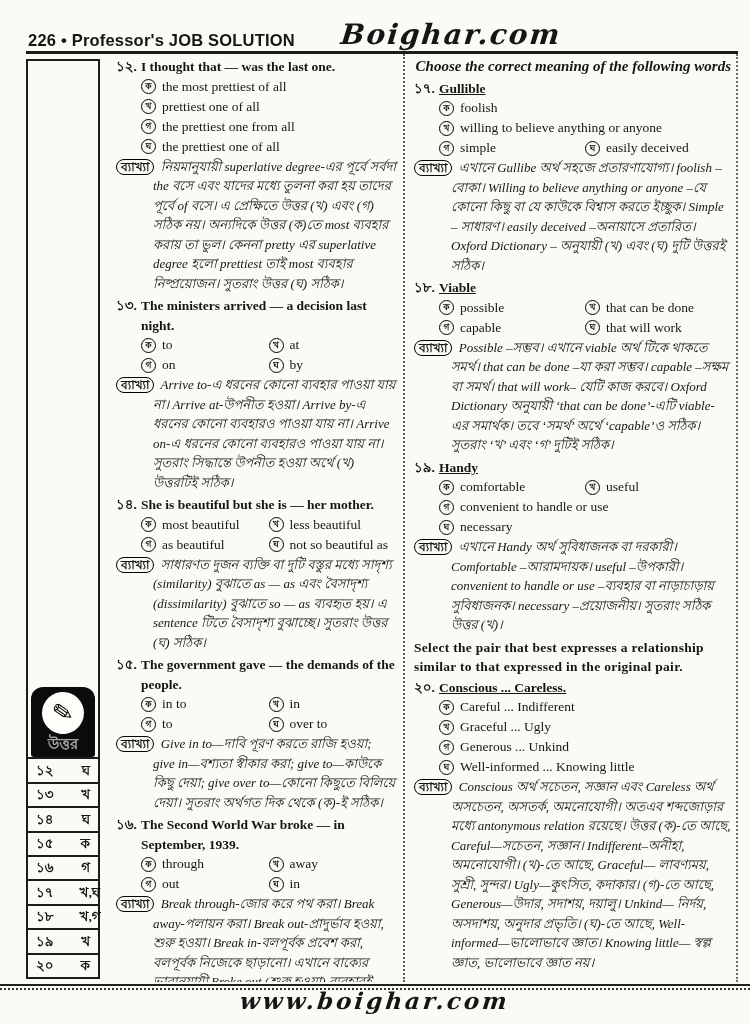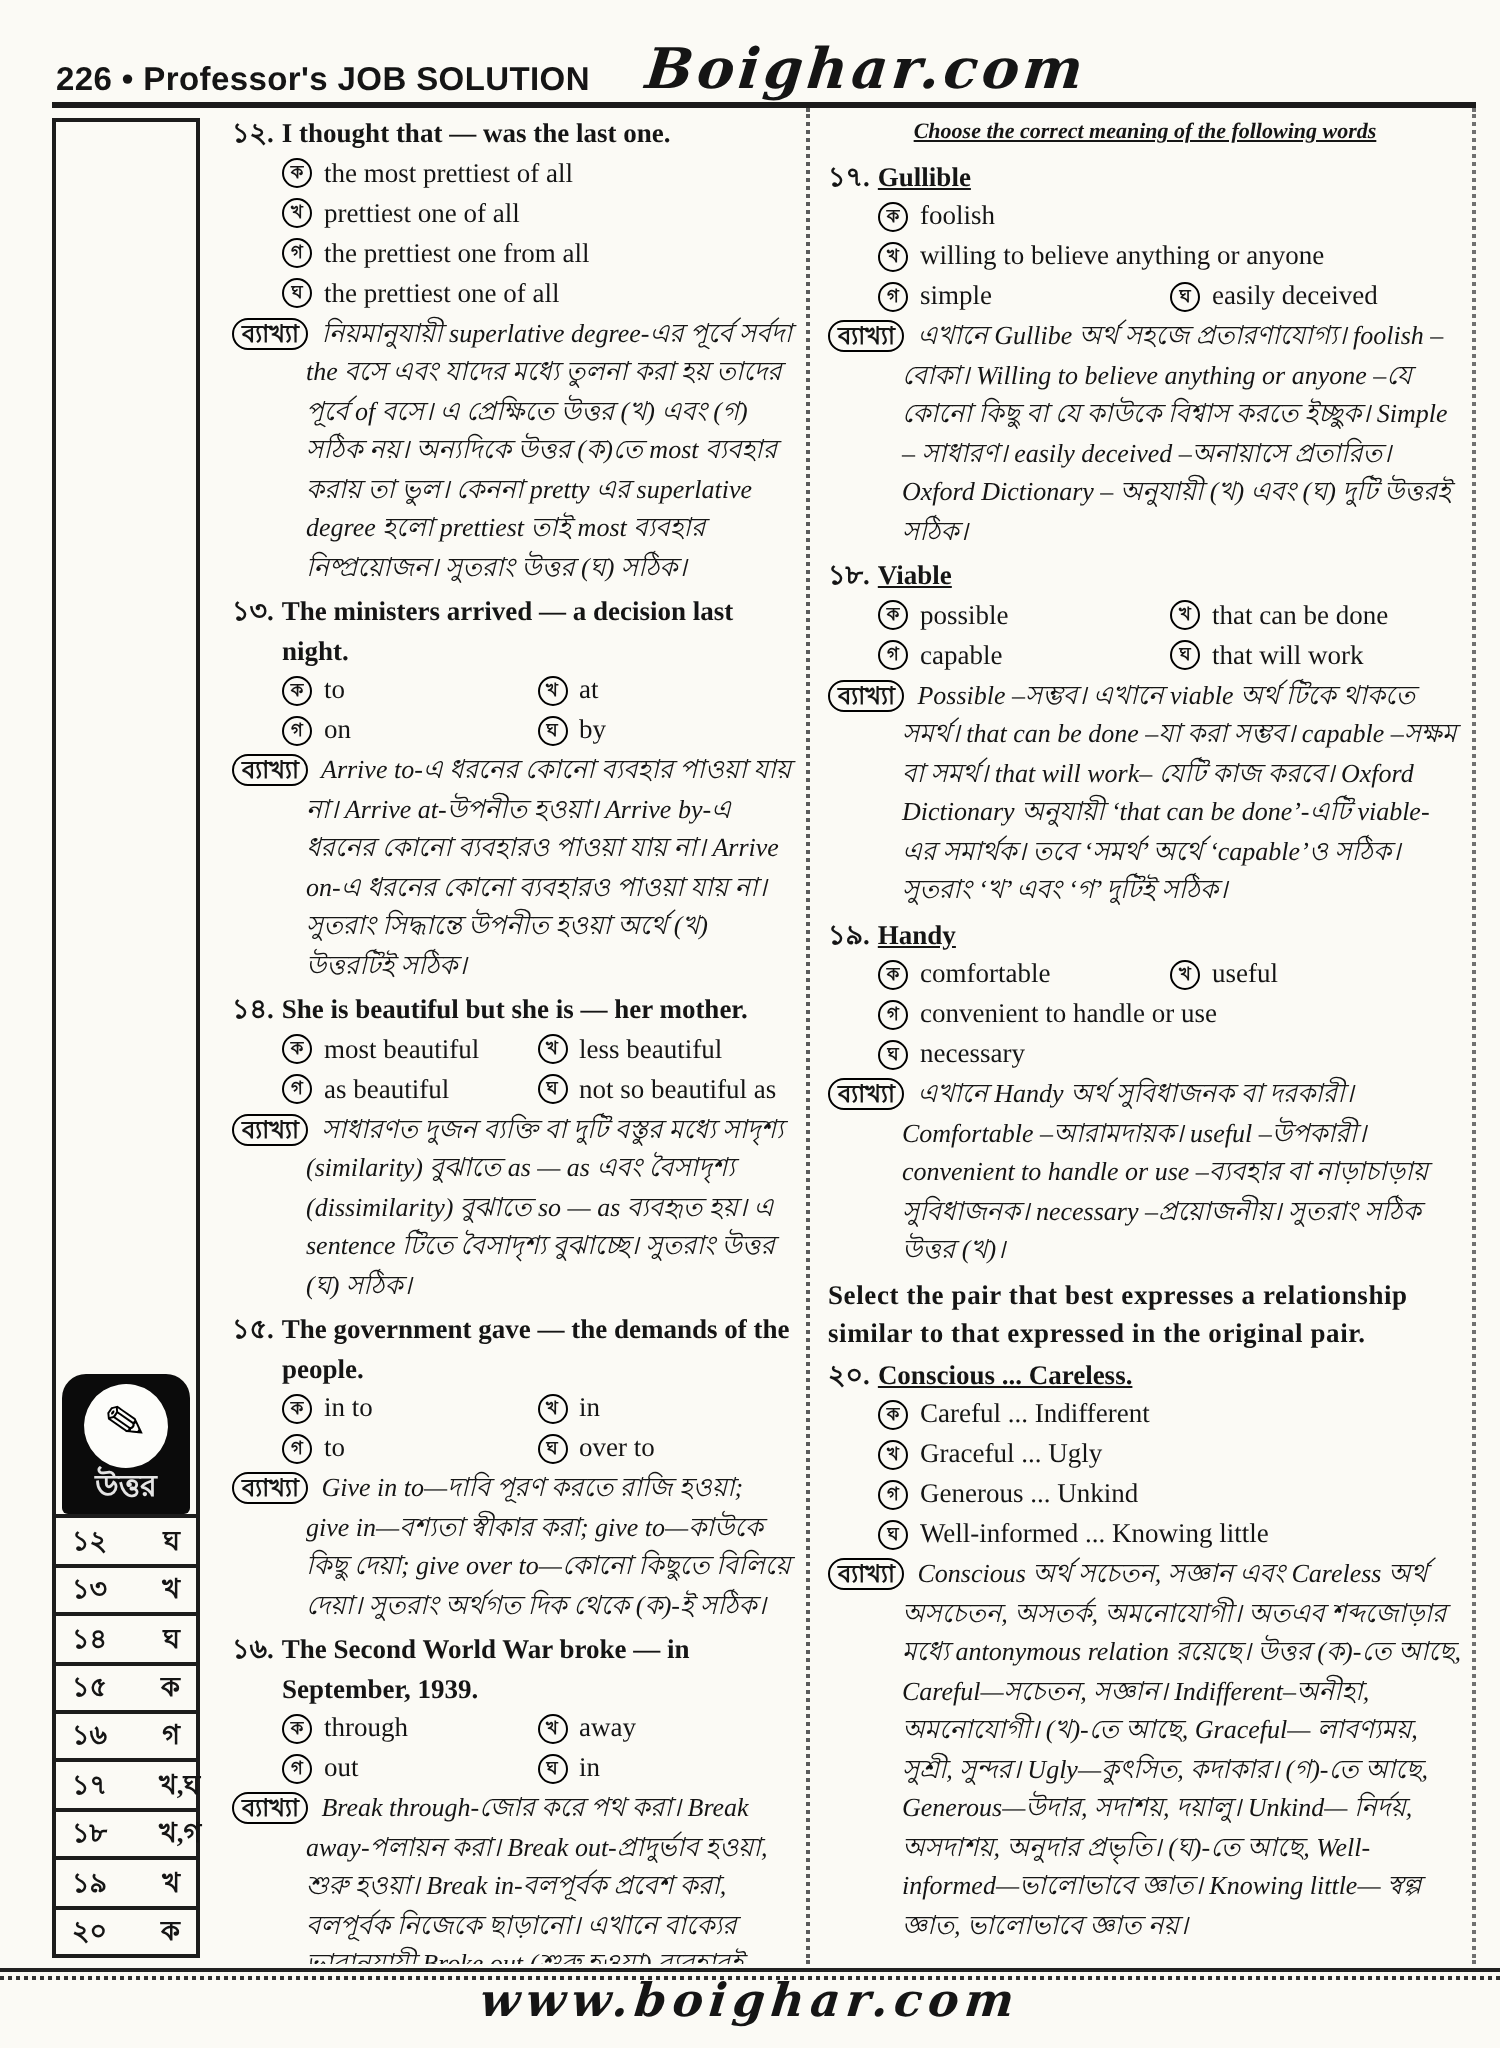--- a/index.html
+++ b/index.html
@@ -4,38 +4,38 @@
 <style>
   * { box-sizing: border-box; }
   body { margin: 0; background: #d8d8d4; }
   .page {
     width: 750px; height: 1024px; margin: 0 auto; position: relative;
     background: #fbfaf5; color: #151515; overflow: hidden;
     font-family: "Liberation Serif", serif; font-size: 13.5px; line-height: 19.5px;
     padding: 8px 12px 0 26px;
   }
   
-  .header { display: flex; align-items: flex-end; gap: 28px;
+  .header { display: flex; align-items: flex-end; gap: 46px;
     border-bottom: 3px solid #1b1b1b; padding: 4px 0 1px 2px; height: 46px; }
   .page-info { font-family: "Liberation Sans", sans-serif; font-weight: bold;
     font-size: 16.5px; white-space: nowrap; letter-spacing: 0.2px; }
   .logo { font-family: "DejaVu Serif", serif; font-style: italic; font-weight: bold;
     font-size: 28px; line-height: 30px; letter-spacing: 2px; transform: skewX(-6deg); }
   
   .content { display: flex; height: 928px; overflow: hidden; }
   
   .sidebar { width: 74px; flex: none; border: 2px solid #1c1c1c;
     margin: 5px 0 3px 0; display: flex; flex-direction: column; background: #fbfaf5; }
   .sidebar-spacer { flex: 1; }
   .ans-badge { margin: 0 3px 0 3px; background: #0b0b0b;
     border-radius: 12px 12px 3px 3px; padding: 5px 2px 2px; text-align: center; }
   .pen-circle { width: 42px; height: 42px; background: #fdfdfa; border-radius: 50%;
     margin: 0 auto; display: flex; align-items: center; justify-content: center;
     font-size: 25px; color: #000; transform: rotate(-10deg); }
-  .ans-title { color: #e5e5e5; font-weight: bold; font-size: 15px; line-height: 21px; }
+  .ans-title { color: #a3a3a3; font-weight: bold; font-size: 15px; line-height: 21px; }
   .ans-row { border-top: 2px solid #1c1c1c; height: 24.4px; display: flex;
     align-items: center; justify-content: space-between; padding: 0 8px;
     font-size: 13.5px; font-weight: bold; gap: 26px; }
   
   .left-col { width: 300px; flex: none; padding: 3px 7px 0 11px; margin-left: 5px;
     border-right: 2px dotted #5a5a5a; overflow: hidden; }
   .right-col { flex: 1; padding: 3px 5px 0 9px; border-right: 2px dotted #707070;
     overflow: hidden; }
   
   .question { margin-bottom: 3px; }
@@ -46,22 +46,22 @@
   .option { display: flex; align-items: center; gap: 6px; min-height: 20px; }
   .option.full { width: 100%; }
   .option.half { width: 50%; }
   .circle { width: 15px; height: 15px; border: 1.3px solid #000; border-radius: 50%;
     display: flex; align-items: center; justify-content: center; flex: none;
     font-size: 9px; font-weight: bold; line-height: 1; }
   .expl { padding-left: 37px; text-indent: -37px; font-style: italic; font-size: 13px; }
   .expl-badge { font-style: normal; border: 1.6px solid #000; border-radius: 10px;
     padding: 0 4px; font-weight: bold; font-size: 12px; line-height: 14px;
     display: inline-block; text-indent: 0; margin-right: 3px; }
-  .section-header { text-align: center; font-weight: bold; font-style: italic;
-    text-decoration: underline; margin: 0 0 2px 0; font-size: 11px; }
+  .section-header { text-align: right; font-weight: bold; font-style: italic;
+    margin: 0 0 2px 0; font-size: 15px; }
   .instruction { font-weight: bold; margin: 2px 0 1px 0; letter-spacing: 0.3px; }
   
   .footer { position: absolute; left: 0; right: 0; bottom: 0; height: 40px;
     border-top: 2px solid #222; background: #fbfaf5; }
   .footer::before { content: ""; display: block; border-top: 2px dotted #333;
     margin-top: 2px; }
   .footer-url { text-align: center; font-family: "DejaVu Serif", serif;
     font-style: italic; font-weight: bold; font-size: 23px; letter-spacing: 3px;
     margin-top: 1px; transform: skewX(-6deg); }
 </style>

